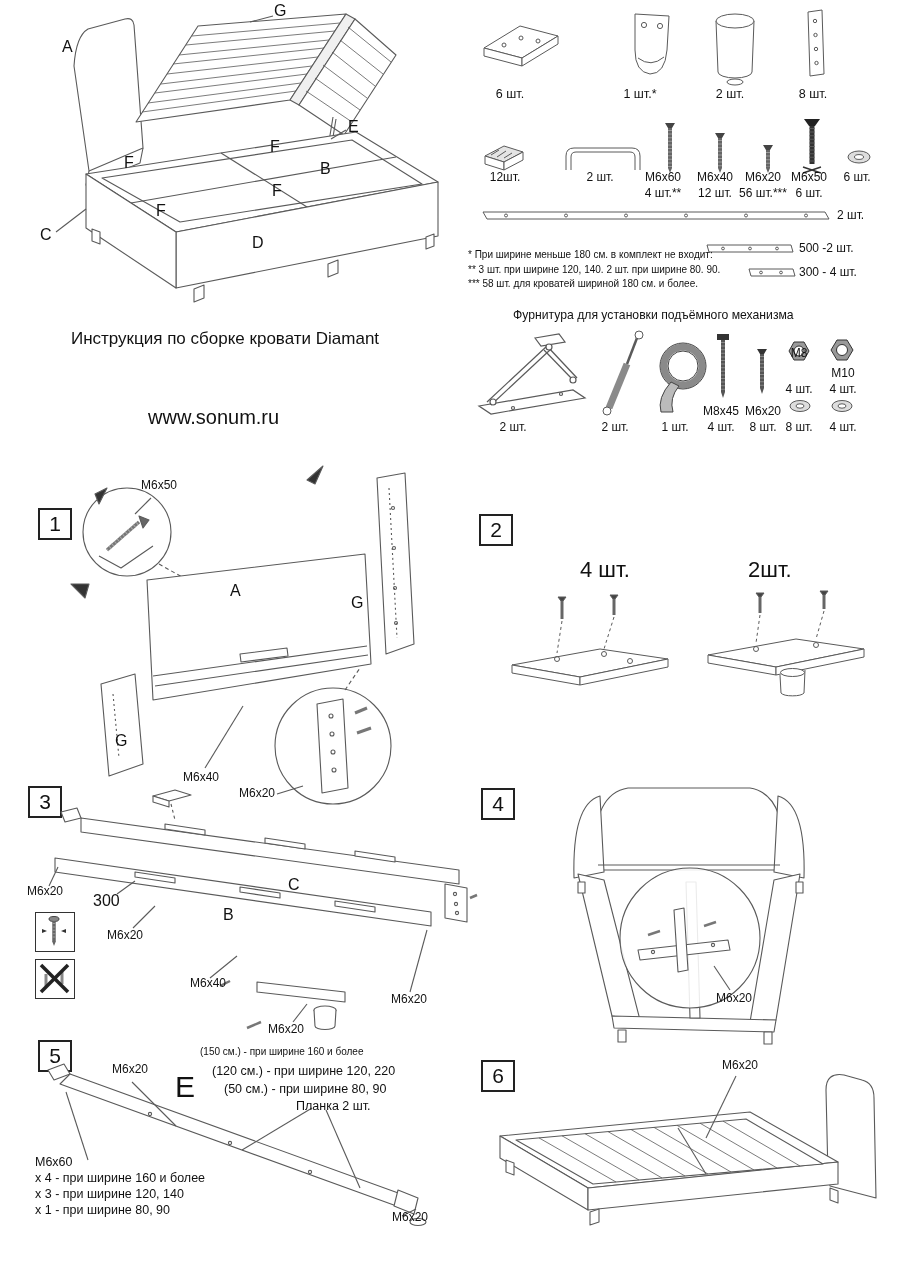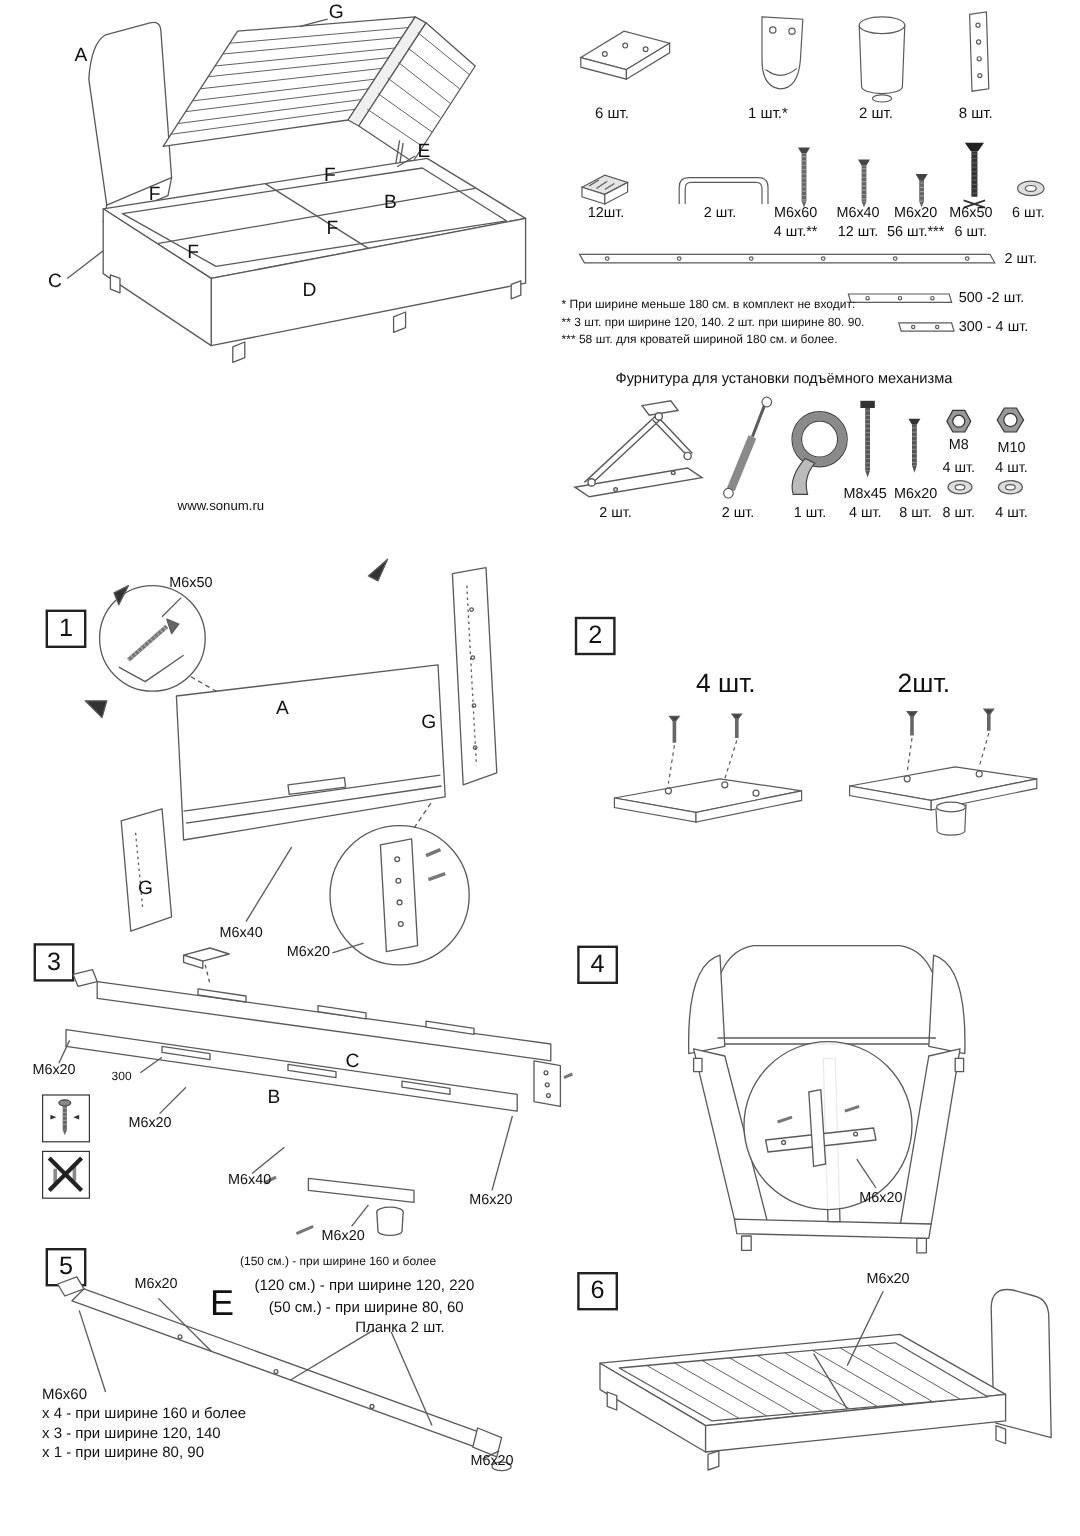--- a/index.html
+++ b/index.html
@@ -5,21 +5,21 @@
   *{box-sizing:border-box;margin:0;padding:0}
   body{font-family:"Liberation Sans","DejaVu Sans",sans-serif;background:#fff;color:#111}
   .page{position:relative;width:900px;height:1280px;background:#fff;overflow:hidden}
   .abs{position:absolute}
   .part{position:absolute;font-size:16px;white-space:nowrap}
   .qty{position:absolute;font-size:12.5px;text-align:center;white-space:nowrap}
   .blbl{position:absolute;font-size:12px;text-align:center;white-space:nowrap}
   .small{font-size:10px;line-height:14.5px;white-space:nowrap}
   .stepnum{position:absolute;width:34px;height:32px;border:2px solid #222;display:flex;align-items:center;justify-content:center;font-size:21px;background:#fff}
   .title{position:absolute;left:30px;top:326px;width:390px;text-align:center;font-size:17px;line-height:26px}
-  .website{position:absolute;left:148px;top:416px;font-size:11px}
+  .website{position:absolute;left:148px;top:406px;font-size:20px}
   .bigqty{position:absolute;font-size:22px;white-space:nowrap}
   .icon-svg{position:absolute}
   .iconbox{position:absolute;width:40px;height:40px;border:1.5px solid #333;background:#fff}
 </style>
 </head>
 <body>
 
 <div class="page">
 
   <div class="abs" style="left:28px;top:2px;width:435px;height:302px">
@@ -84,20 +84,21 @@
     <div class="part" style="left:292px;top:158px">B</div>
     <div class="part" style="left:12px;top:224px">C</div>
     <div class="part" style="left:224px;top:232px">D</div>
     <div class="part" style="left:96px;top:152px">F</div>
     <div class="part" style="left:242px;top:136px">F</div>
     <div class="part" style="left:128px;top:200px">F</div>
     <div class="part" style="left:244px;top:180px">F</div>
   </div>
 
   <div class="title">
+    <div>Инструкция по сборке кровати Diamant</div>
   </div>
   <div class="website">www.sonum.ru</div>
 
   <div class="abs" style="left:465px;top:2px;width:432px;height:445px">
 
     <svg class="icon-svg" style="left:15px;top:14px" width="82" height="64" viewBox="0 0 82 64">
       <g fill="#fff" stroke="#5a5a5a">
           <polygon points="4,32 40,10 78,20 42,42"></polygon>
           <polygon points="4,32 4,40 42,50 42,42"></polygon>
           <polygon points="42,42 42,50 78,28 78,20"></polygon>
@@ -281,21 +282,21 @@
         <ellipse cx="13" cy="8" rx="4" ry="2.2" fill="#fff" stroke="#5a5a5a"></ellipse>
     </svg>
 
     <div class="blbl" style="left:20px;top:418px;width:56px">2 шт.</div>
     <div class="blbl" style="left:122px;top:418px;width:56px">2 шт.</div>
     <div class="blbl" style="left:182px;top:418px;width:56px">1 шт.</div>
     <div class="blbl" style="left:228px;top:402px;width:56px">М8х45</div>
     <div class="blbl" style="left:228px;top:418px;width:56px">4 шт.</div>
     <div class="blbl" style="left:270px;top:402px;width:56px">М6х20</div>
     <div class="blbl" style="left:270px;top:418px;width:56px">8 шт.</div>
-    <div class="blbl" style="left:310px;top:361px;width:48px">М8</div>
+    <div class="blbl" style="left:310px;top:344px;width:48px">М8</div>
     <div class="blbl" style="left:310px;top:380px;width:48px">4 шт.</div>
     <div class="blbl" style="left:354px;top:364px;width:48px">М10</div>
     <div class="blbl" style="left:354px;top:380px;width:48px">4 шт.</div>
     <div class="blbl" style="left:310px;top:418px;width:48px">8 шт.</div>
     <div class="blbl" style="left:354px;top:418px;width:48px">4 шт.</div>
   </div>
 
   <div class="stepnum" style="left:38px;top:508px">1</div>
   <div class="stepnum" style="left:479px;top:514px">2</div>
   <div class="stepnum" style="left:28px;top:786px">3</div>
@@ -414,21 +415,21 @@
         <line x1="195" y1="198" x2="205" y2="193" stroke="#777" stroke-width="2.5"></line>
         <line x1="222" y1="240" x2="236" y2="234" stroke="#777" stroke-width="2.5"></line>
         <line x1="92" y1="106" x2="110" y2="93"></line>
         <line x1="108" y1="140" x2="130" y2="118"></line>
         <line x1="185" y1="190" x2="212" y2="168"></line>
         <line x1="268" y1="234" x2="282" y2="216"></line>
         <line x1="385" y1="204" x2="402" y2="142"></line>
       </g>
     </svg>
     <div class="blbl" style="left:2px;top:96px">М6х20</div>
-    <div class="blbl" style="left:68px;top:104px;font-size:10px">300</div>
+    <div class="blbl" style="left:68px;top:104px;font-size:16px">300</div>
     <div class="blbl" style="left:82px;top:140px">М6х20</div>
     <div class="part" style="left:198px;top:118px">B</div>
     <div class="part" style="left:263px;top:88px">C</div>
     <div class="blbl" style="left:165px;top:188px">М6х40</div>
     <div class="blbl" style="left:243px;top:234px">М6х20</div>
     <div class="blbl" style="left:366px;top:204px">М6х20</div>
     <div class="iconbox" style="left:10px;top:124px">
       <svg width="37" height="37" viewBox="0 0 37 37">
         <ellipse cx="18" cy="6" rx="5" ry="2.5" fill="#888" stroke="#444"></ellipse>
         <line x1="18" y1="8" x2="18" y2="28" stroke="#666" stroke-width="3.5"></line>
@@ -490,21 +491,21 @@
         <line x1="282" y1="68" x2="212" y2="110"></line>
         <line x1="296" y1="70" x2="330" y2="148"></line>
         <line x1="58" y1="120" x2="36" y2="52"></line>
         <line x1="372" y1="176" x2="386" y2="169"></line>
       </g>
     </svg>
     <div class="blbl" style="left:82px;top:22px">М6х20</div>
     <div class="abs" style="left:145px;top:30px;font-size:30px">E</div>
     <div class="blbl" style="left:170px;top:6px;font-size:10px">(150 см.) - при ширине 160 и более</div>
     <div class="blbl" style="left:182px;top:24px;font-size:12.5px">(120 см.) - при ширине 120, 220</div>
-    <div class="blbl" style="left:194px;top:42px;font-size:12.5px">(50 см.) - при ширине 80, 60</div>
+    <div class="blbl" style="left:194px;top:42px;font-size:12.5px">(50 см.) - при ширине 80, 90</div>
     <div class="blbl" style="left:266px;top:59px;font-size:12.5px">Планка 2 шт.</div>
     <div class="abs small" style="left:5px;top:114px;font-size:12.5px;line-height:16px">
       <div>М6х60</div>
       <div>х 4 - при ширине 160 и более</div>
       <div>х 3 - при ширине 120, 140</div>
       <div>х 1 - при ширине 80, 90</div>
     </div>
     <div class="blbl" style="left:362px;top:170px">М6х20</div>
   </div>
 

